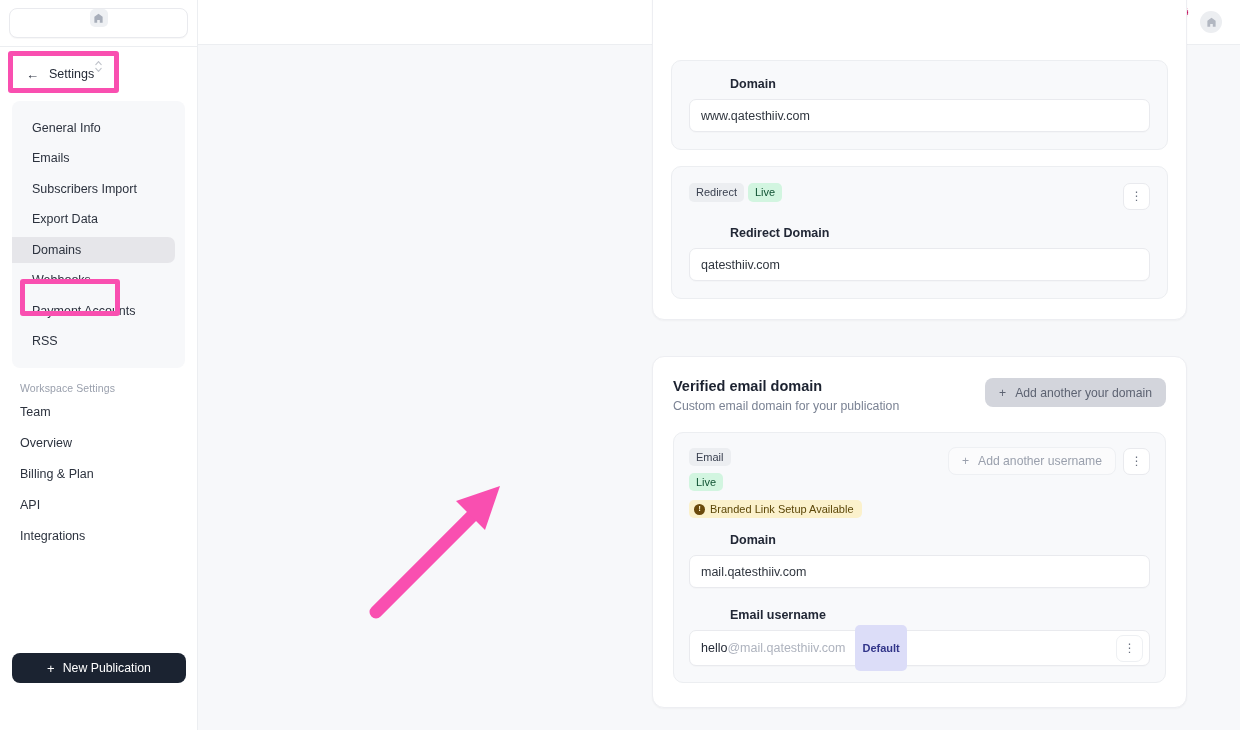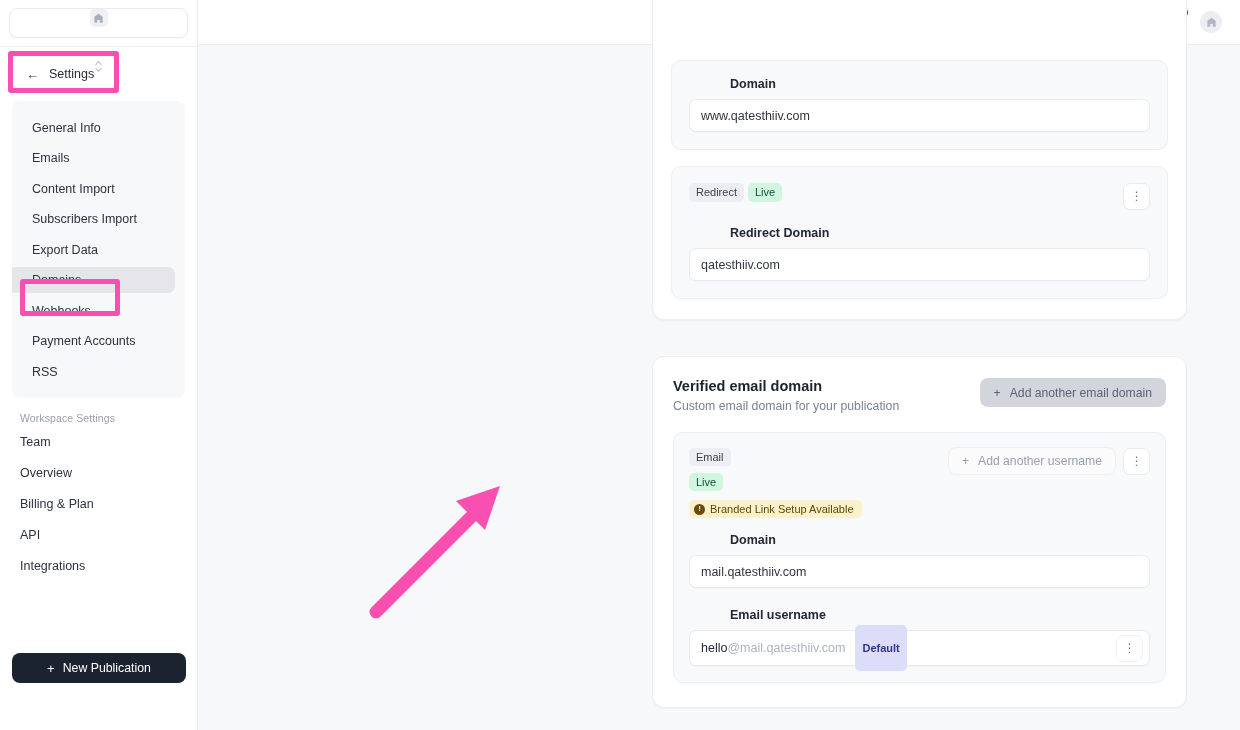--- a/index.html
+++ b/index.html
@@ -210,23 +210,20 @@
     </div>
 
     <nav class="nav-card">
       <div class="nav-item">
           <span>General Info</span>
         </div>
       <div class="nav-item">
           <span>Emails</span>
         </div>
       <div class="nav-item">
-          <span>Content Import</span>
-        </div>
-      <div class="nav-item">
           <span>Subscribers Import</span>
         </div>
       <div class="nav-item">
           <span>Export Data</span>
         </div>
       <div class="nav-item active">
           <span>Domains</span>
         </div>
       <div class="nav-item">
           <span>Webhooks</span>
@@ -318,21 +315,21 @@
 
       <div class="card card-bottom">
 
         <div class="row-between">
           <div>
             <div class="sec-title">Verified email domain</div>
             <div class="sec-sub">Custom email domain for your publication</div>
           </div>
           <div class="btn-gray">
             <span>+</span>
-            <span>Add another email domain</span>
+            <span>Add another your domain</span>
           </div>
         </div>
 
         <div class="inner-box" style="margin-top:19px;padding:14px 15px 16px 15px;">
 
           <div class="row-between">
             <div>
               <div><span class="chip chip-gray">Email</span></div>
               <div style="margin-top:7px;"><span class="chip chip-green">Live</span></div>
               <div style="margin-top:7px;">

